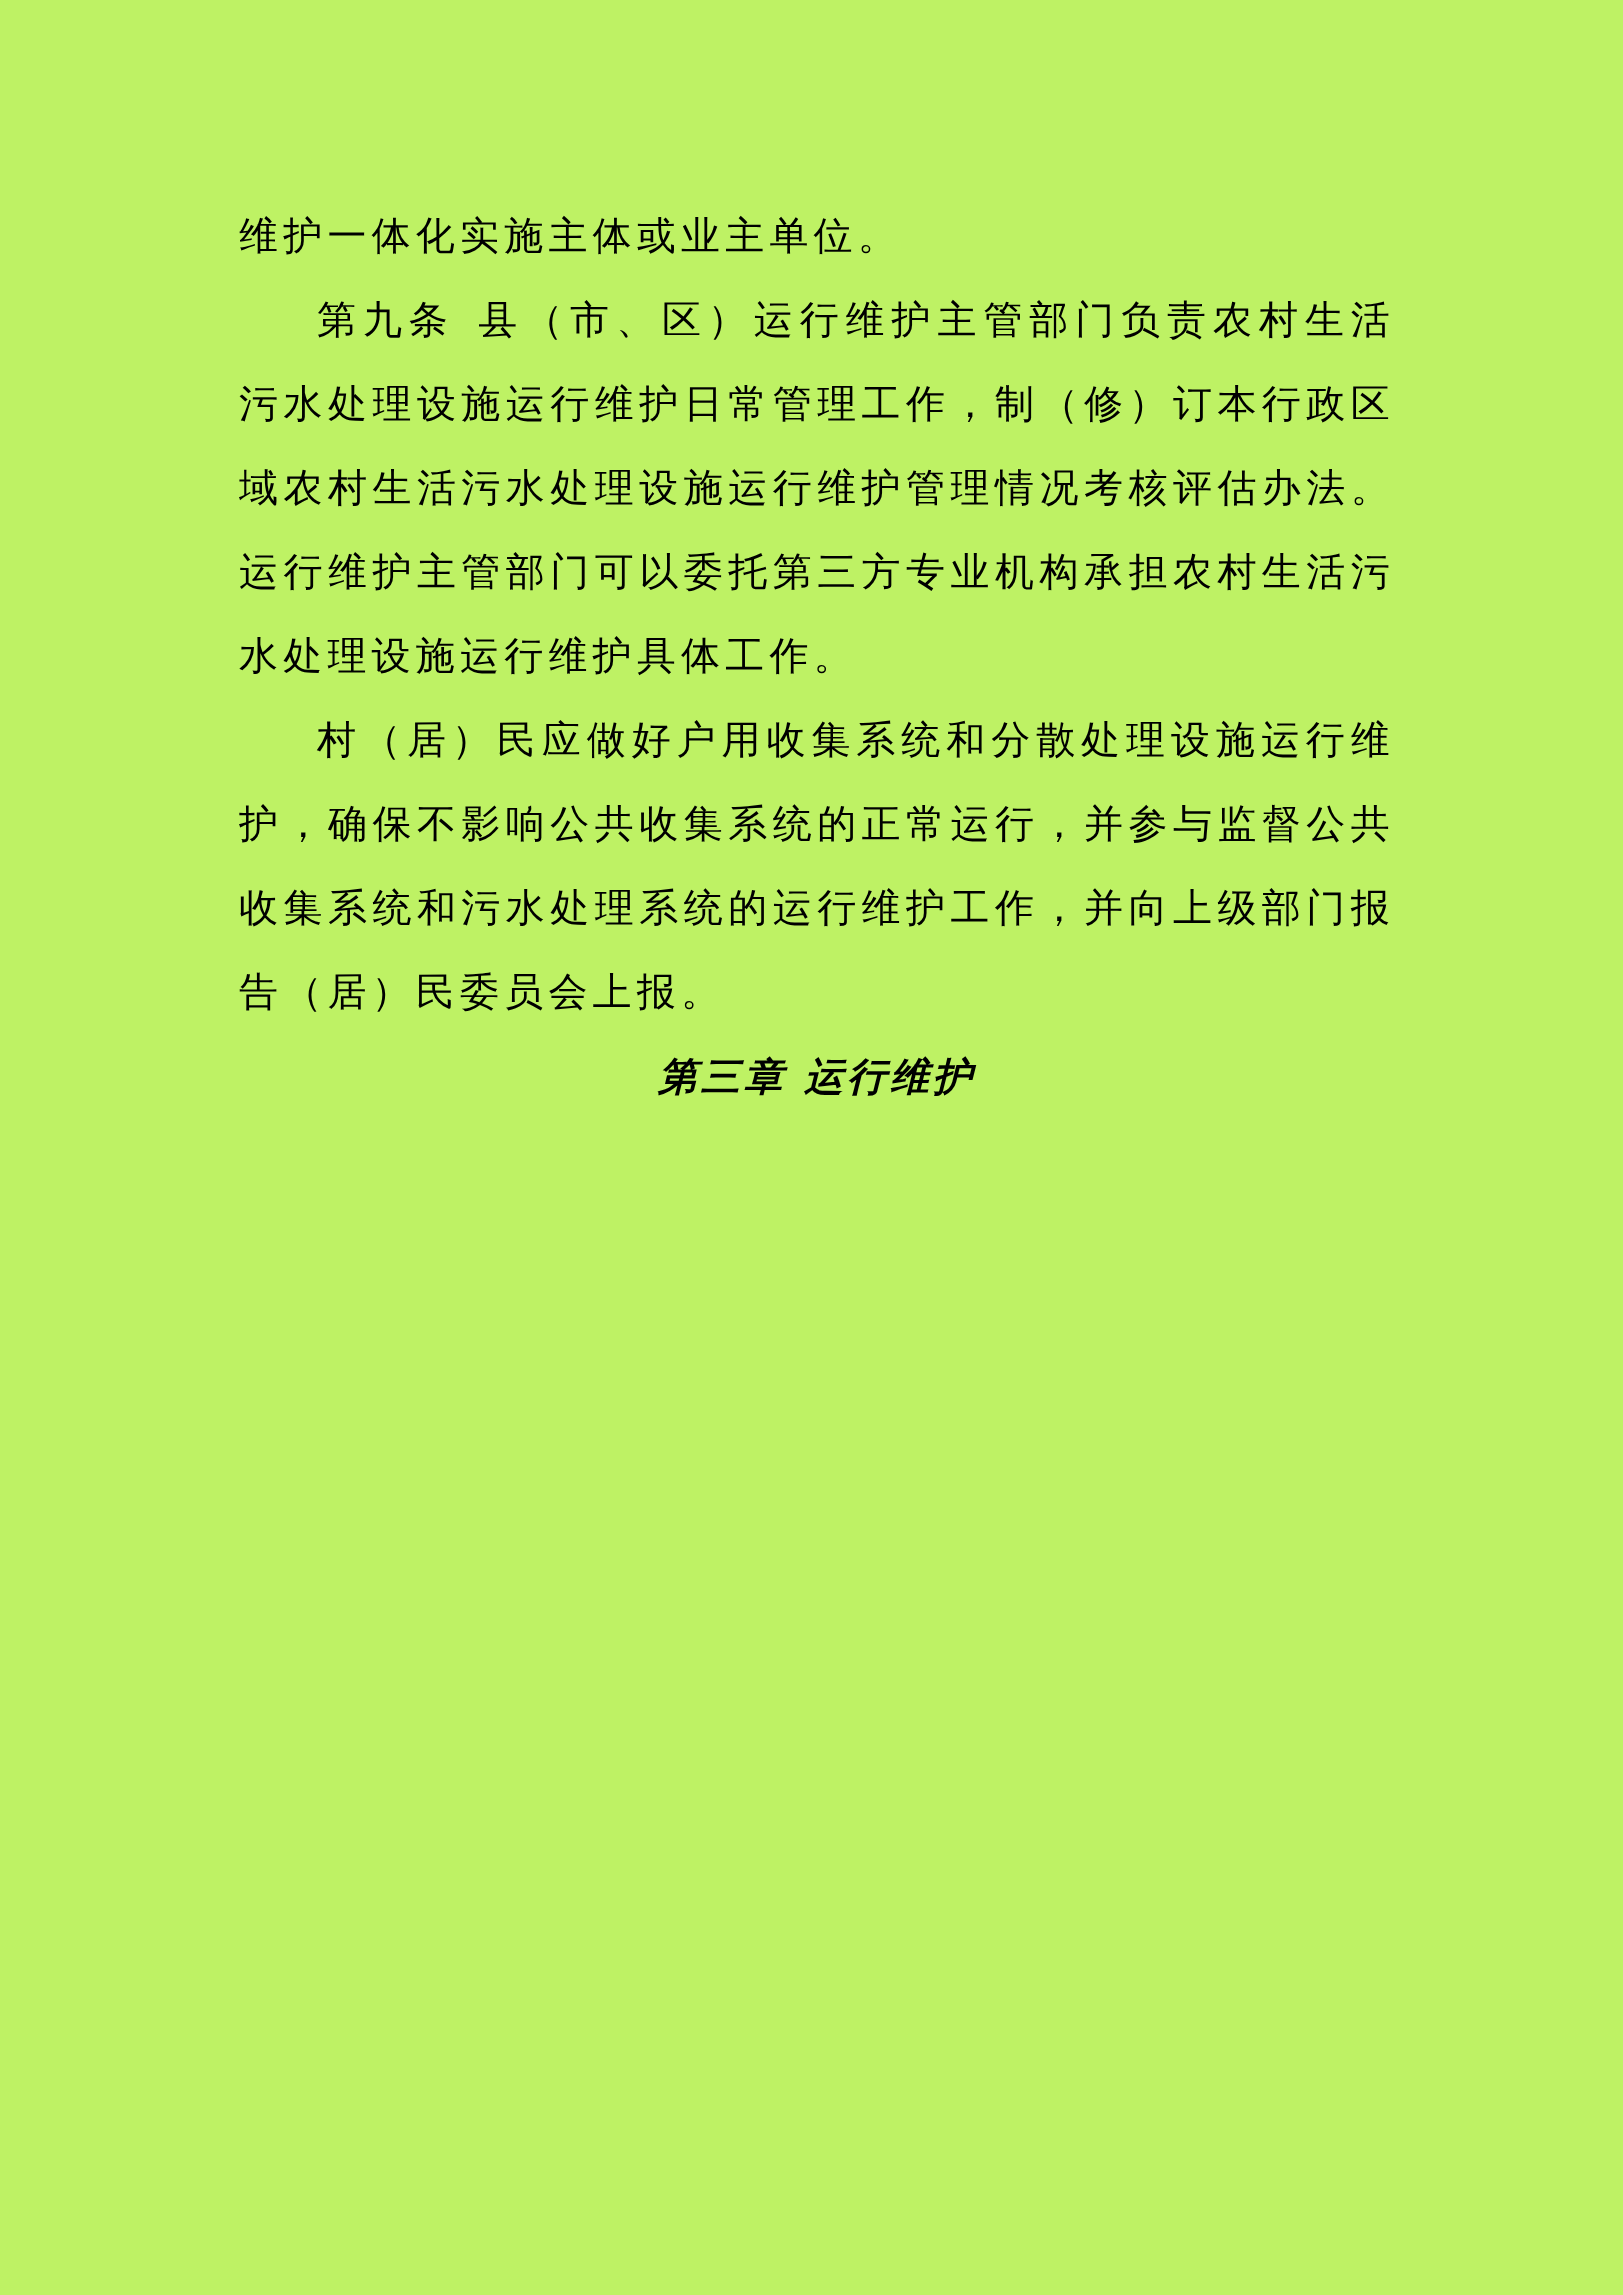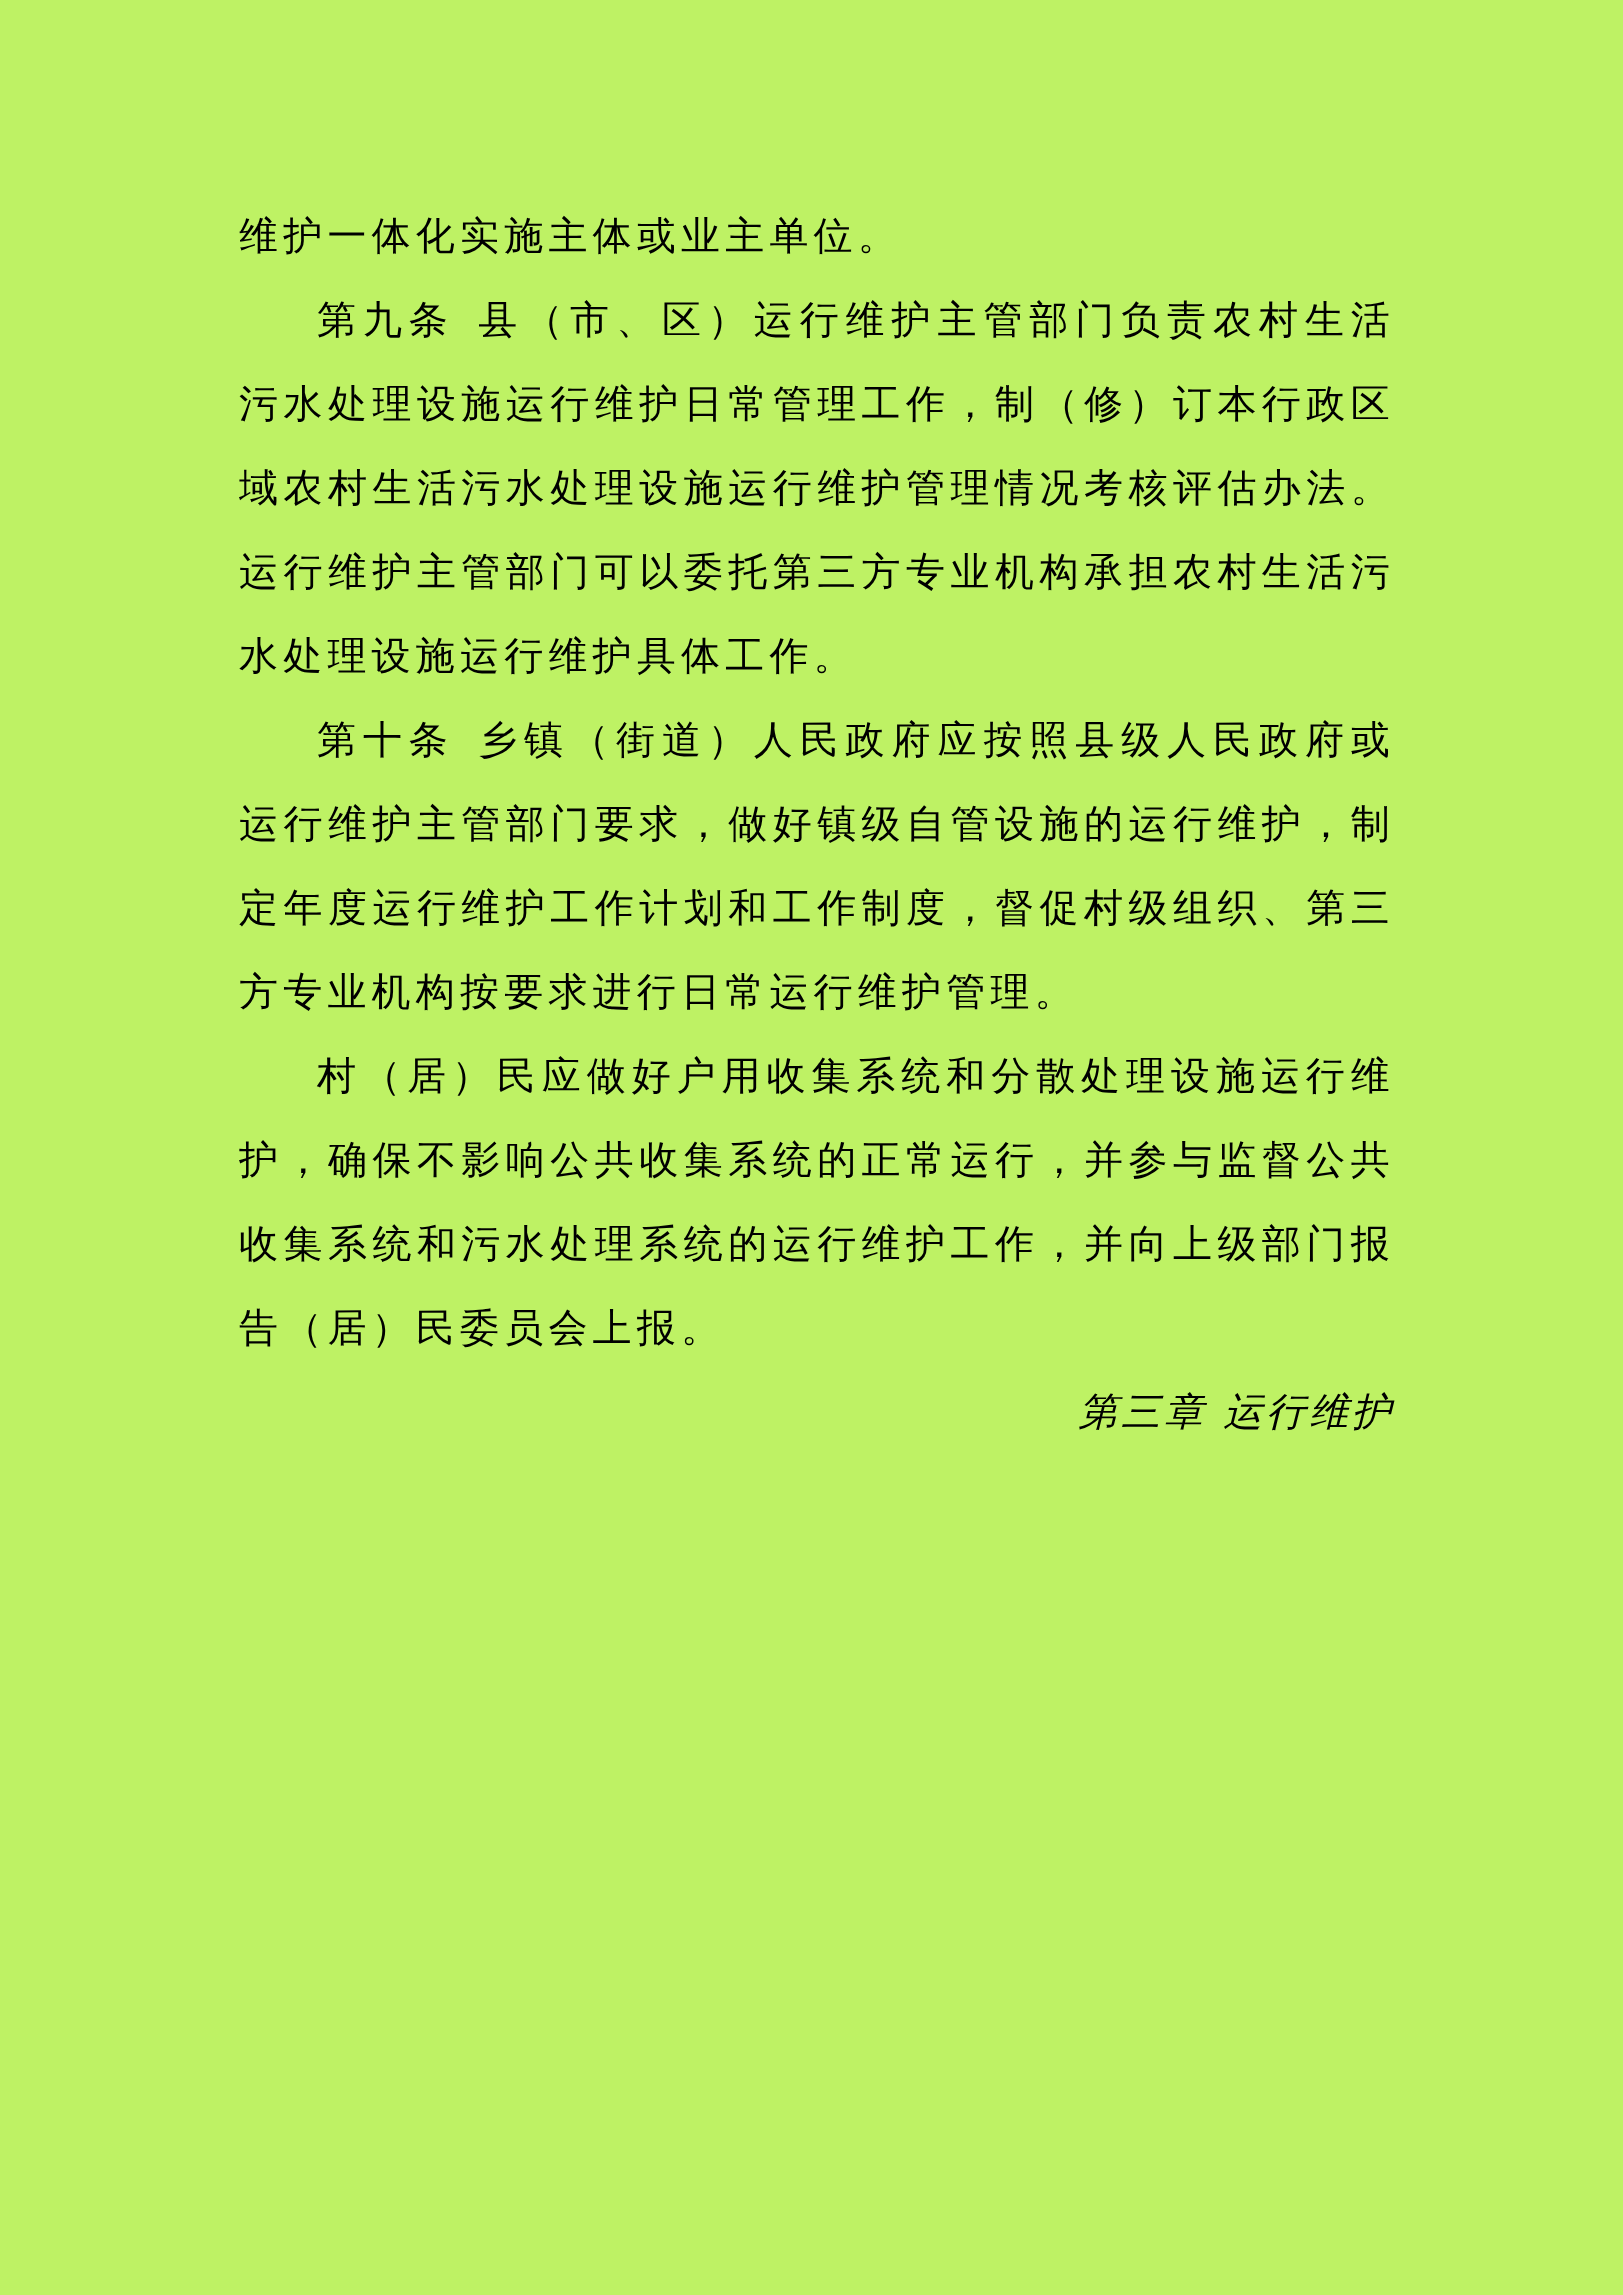--- a/index.html
+++ b/index.html
@@ -37,38 +37,37 @@
     text-indent: 0;
   }
   .term {
     font-weight: normal;
     margin-right: 0.6em;
   }
   .chapter-heading {
     margin: 0;
     padding: 0;
     text-indent: 0;
-    text-align: right;
+    text-align: center;
     font-family: "DejaVu Serif", "Liberation Serif", serif;
     font-style: italic;
-    font-weight: normal;
+    font-weight: bold;
     letter-spacing: 3.9px;
   }
 </style>
 </head>
 <body>
 
 <div class="page">
   <div class="doc-body">
 
     <p class="para no-indent"><span>维护一体化实施主体或业主单位。</span></p>
 
     <p class="para"><span class="term">第九条</span><span>县（市、区）运行维护主管部门负责农村生活污水处理设施运行维护日常管理工作，制（修）订本行政区域农村生活污水处理设施运行维护管理情况考核评估办法。运行维护主管部门可以委托第三方专业机构承担农村生活污水处理设施运行维护具体工作。</span></p>
 
-    <p class="para"><span class="term">第十条</span><span>乡镇（街道）人民政府应按照县级人民政府或运行维护主管部门要求，做好镇级自管设施的运行维护，制定年度运行维护工作计划和工作制度，督促村级组织、第三方专业机构按要求进行日常运行维护管理。</span></p>
 
 
     <p class="para"><span>村（居）民应做好户用收集系统和分散处理设施运行维护，确保不影响公共收集系统的正常运行，并参与监督公共收集系统和污水处理系统的运行维护工作，并向上级部门报告（居）民委员会上报。</span></p>
 
     <p class="chapter-heading"><span>第三章 运行维护</span></p>
 
 
   </div>
 </div>
 

